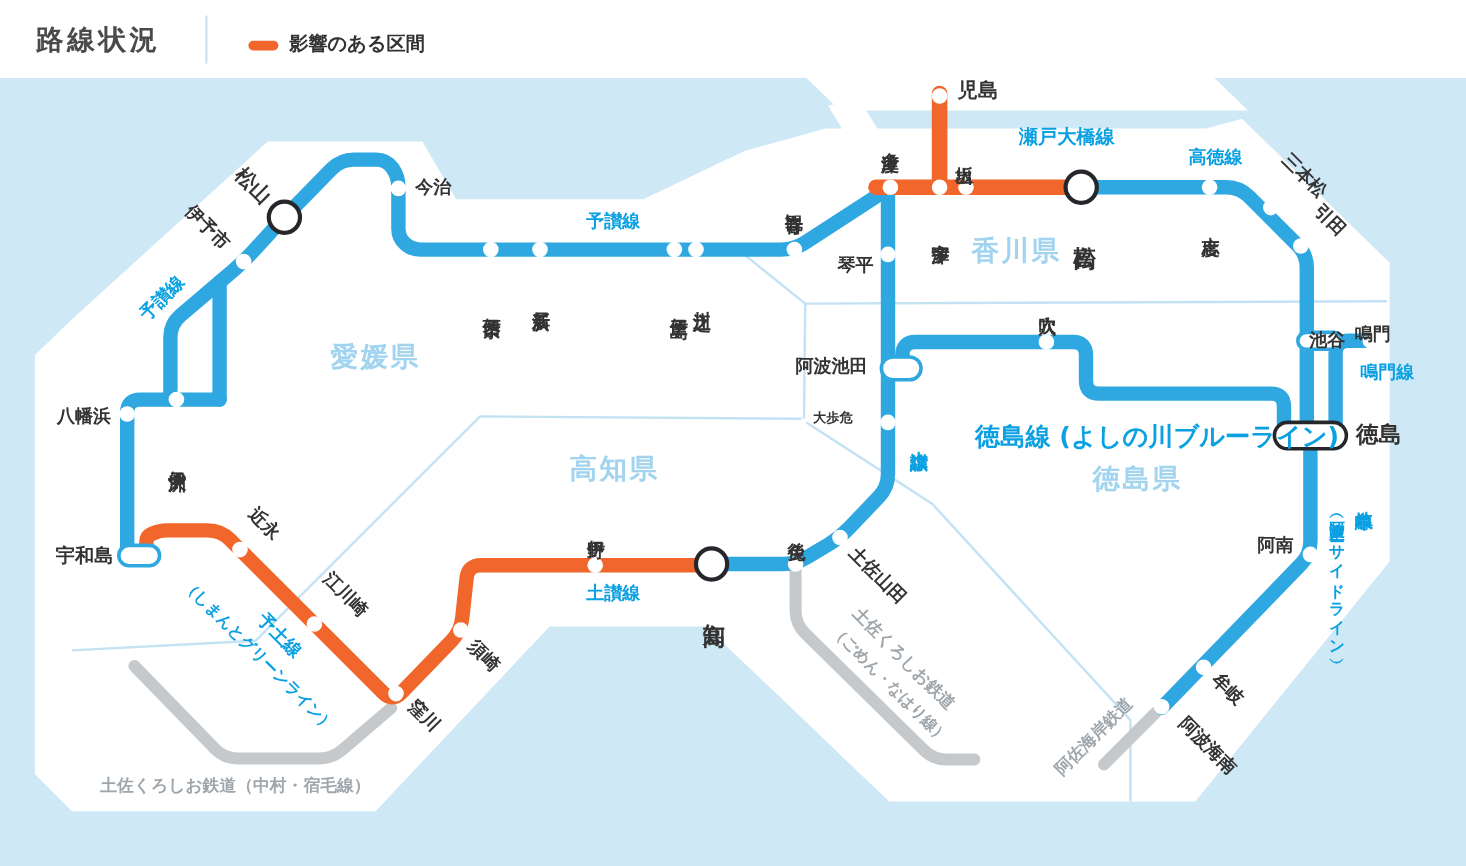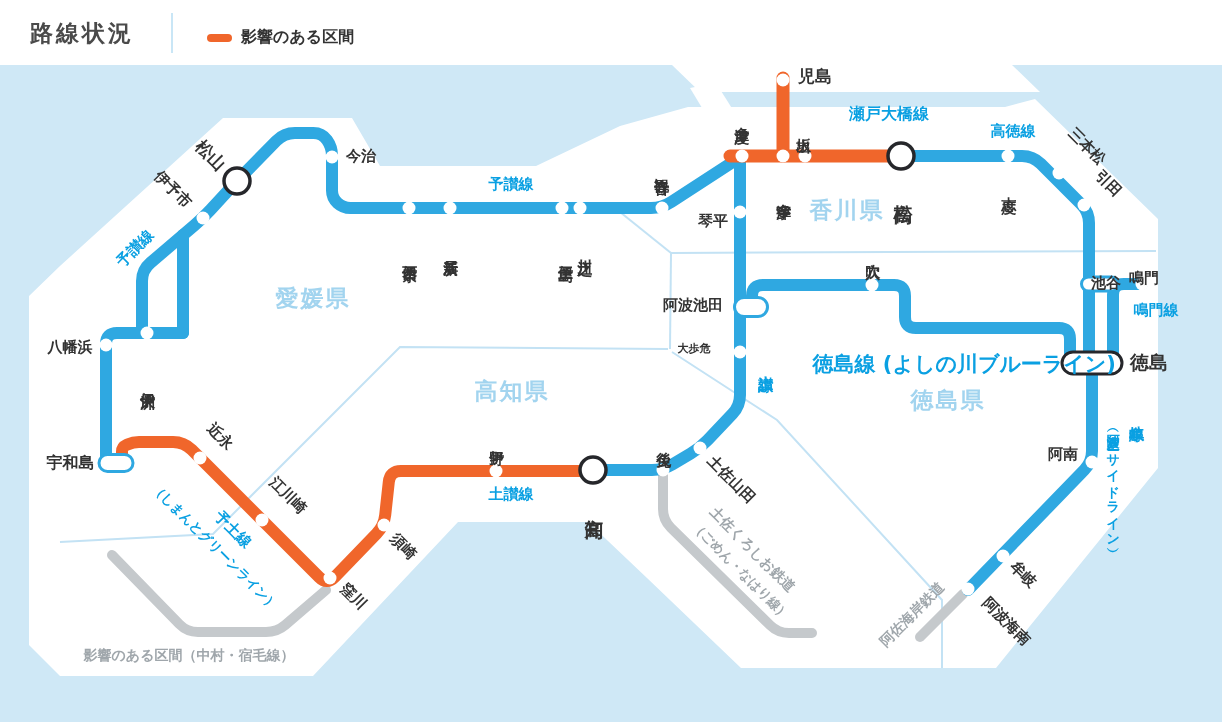--- a/index.html
+++ b/index.html
@@ -129,21 +129,21 @@
       <div class="lbl line" style="font-size: 15px; left: 1133.5px; top: 303px;">鳴門線</div>
       <div class="lbl line" style="font-size: 15px; left: 488.5px; top: 177px;">予讃線</div>
       <div class="lbl line" style="font-size: 15px; left: 112.5px; top: 241px; transform: rotate(-45deg);">予讃線</div>
       <div class="lbl line v" style="font-size: 15px; left: 757px; top: 363.5px;">土讃線</div>
       <div class="lbl line" style="font-size: 15px; left: 488.5px; top: 487px;">土讃線</div>
       <div class="lbl line" style="font-size: 21px; left: 812.5px; top: 341px; margin-top: 12px;">徳島線 (よしの川ブルーライン)</div>
       <div class="lbl line v" style="font-size: 15px; left: 1128px; top: 412.5px;">牟岐線</div>
       <div class="lbl line v" style="font-size: 13px; left: 1106px; top: 423px;">（阿波室戸シーサイドライン）</div>
       <div class="lbl line" style="font-size: 15px; left: 209.5px; top: 522px; transform: rotate(45deg);">予土線</div>
       <div class="lbl line" style="font-size: 13px; left: 129px; top: 540px; transform: rotate(45deg);">（しまんとグリーンライン）</div>
-      <div class="lbl op" style="font-size: 14px; left: 83.5px; top: 647.5px;">影響のある区間（中村・宿毛線）</div>
+      <div class="lbl op" style="font-size: 14px; left: 83.5px; top: 647.5px;">土佐くろしお鉄道（中村・宿毛線）</div>
       <div class="lbl op" style="font-size: 14px; left: 695.5px; top: 541.5px; transform: rotate(45deg);">土佐くろしお鉄道</div>
       <div class="lbl op" style="font-size: 13px; left: 675px; top: 564px; transform: rotate(45deg);">（ごめん・なはり線）</div>
       <div class="lbl op" style="font-size: 14px; left: 870px; top: 606.5px; transform: rotate(-45deg);">阿佐海岸鉄道</div>
       <div class="lbl pref" style="font-size: 23px; left: 275.5px; top: 286px;">愛媛県</div>
       <div class="lbl pref" style="font-size: 23px; left: 809.5px; top: 198px;">香川県</div>
       <div class="lbl pref" style="font-size: 23px; left: 474.5px; top: 379px;">高知県</div>
       <div class="lbl pref" style="font-size: 23px; left: 910.5px; top: 388px;">徳島県</div>
     </div>
   <div id="header">
     <div id="page-title">路線状況</div>

